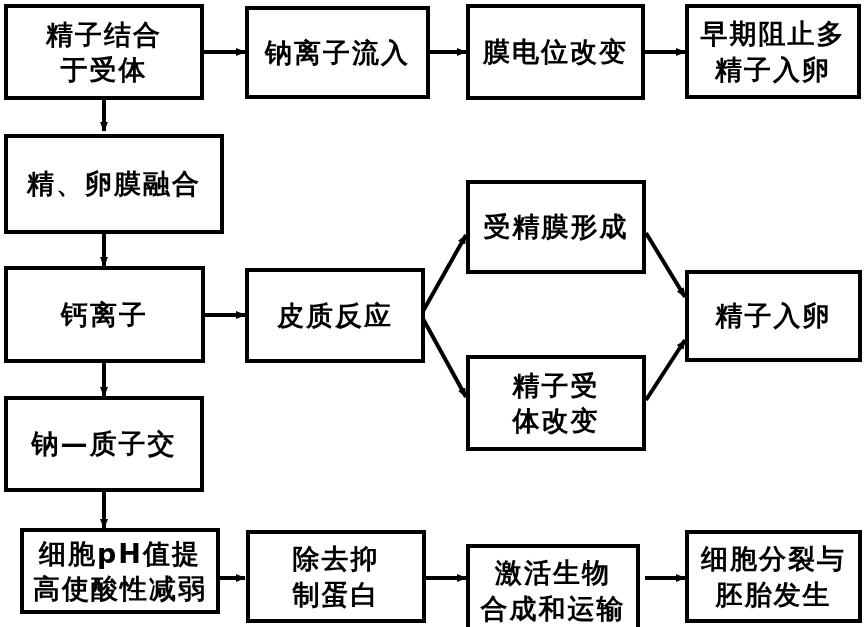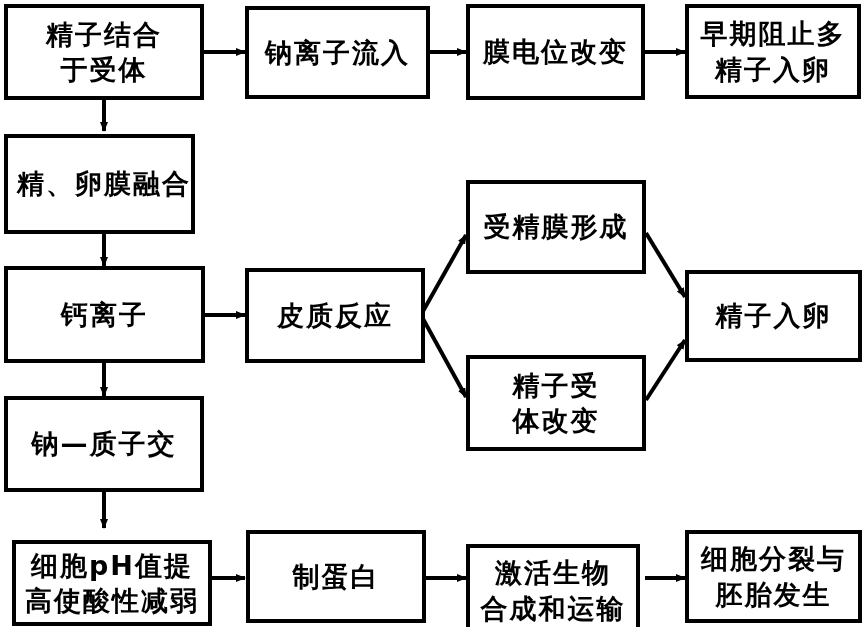--- a/index.html
+++ b/index.html
@@ -47,21 +47,21 @@
   <div>钠离子流入</div>
 </div>
 <div class="box" style="left:466px;top:4px;width:179px;height:96px;">
   <div>膜电位改变</div>
 </div>
 <div class="box" style="left:685px;top:4px;width:176px;height:95px;">
   <div>早期阻止多</div>
   <div>精子入卵</div>
 </div>
 
-<div class="box" style="left:4px;top:134px;width:191px;height:100px;align-items:flex-end;">
+<div class="box" style="left:4px;top:134px;width:220px;height:100px;">
   <div>精、卵膜融合</div>
 </div>
 
 <div class="box" style="left:4px;top:266px;width:201px;height:97px;">
   <div>钙离子</div>
 </div>
 <div class="box" style="left:245px;top:268px;width:180px;height:95px;">
   <div>皮质反应</div>
 </div>
 <div class="box" style="left:466px;top:180px;width:180px;height:94px;">
@@ -72,25 +72,26 @@
   <div>体改变</div>
 </div>
 <div class="box" style="left:685px;top:270px;width:177px;height:92px;">
   <div>精子入卵</div>
 </div>
 
 <div class="box" style="left:4px;top:396px;width:200px;height:96px;">
   <div>钠—质子交</div>
 </div>
 
-<div class="box" style="left:12px;top:528px;width:200px;height:86px;margin-top:12px;">
+<div class="box" style="left:20px;top:528px;width:200px;height:86px;">
   <div>细胞pH值提</div>
   <div>高使酸性减弱</div>
 </div>
 <div class="box" style="left:246px;top:530px;width:180px;height:93px;">
+  <div>除去抑</div>
   <div>制蛋白</div>
 </div>
 <div class="box" style="left:466px;top:544px;width:174px;height:93px;">
   <div>激活生物</div>
   <div>合成和运输</div>
 </div>
 <div class="box" style="left:685px;top:530px;width:177px;height:93px;">
   <div>细胞分裂与</div>
   <div>胚胎发生</div>
 </div>

